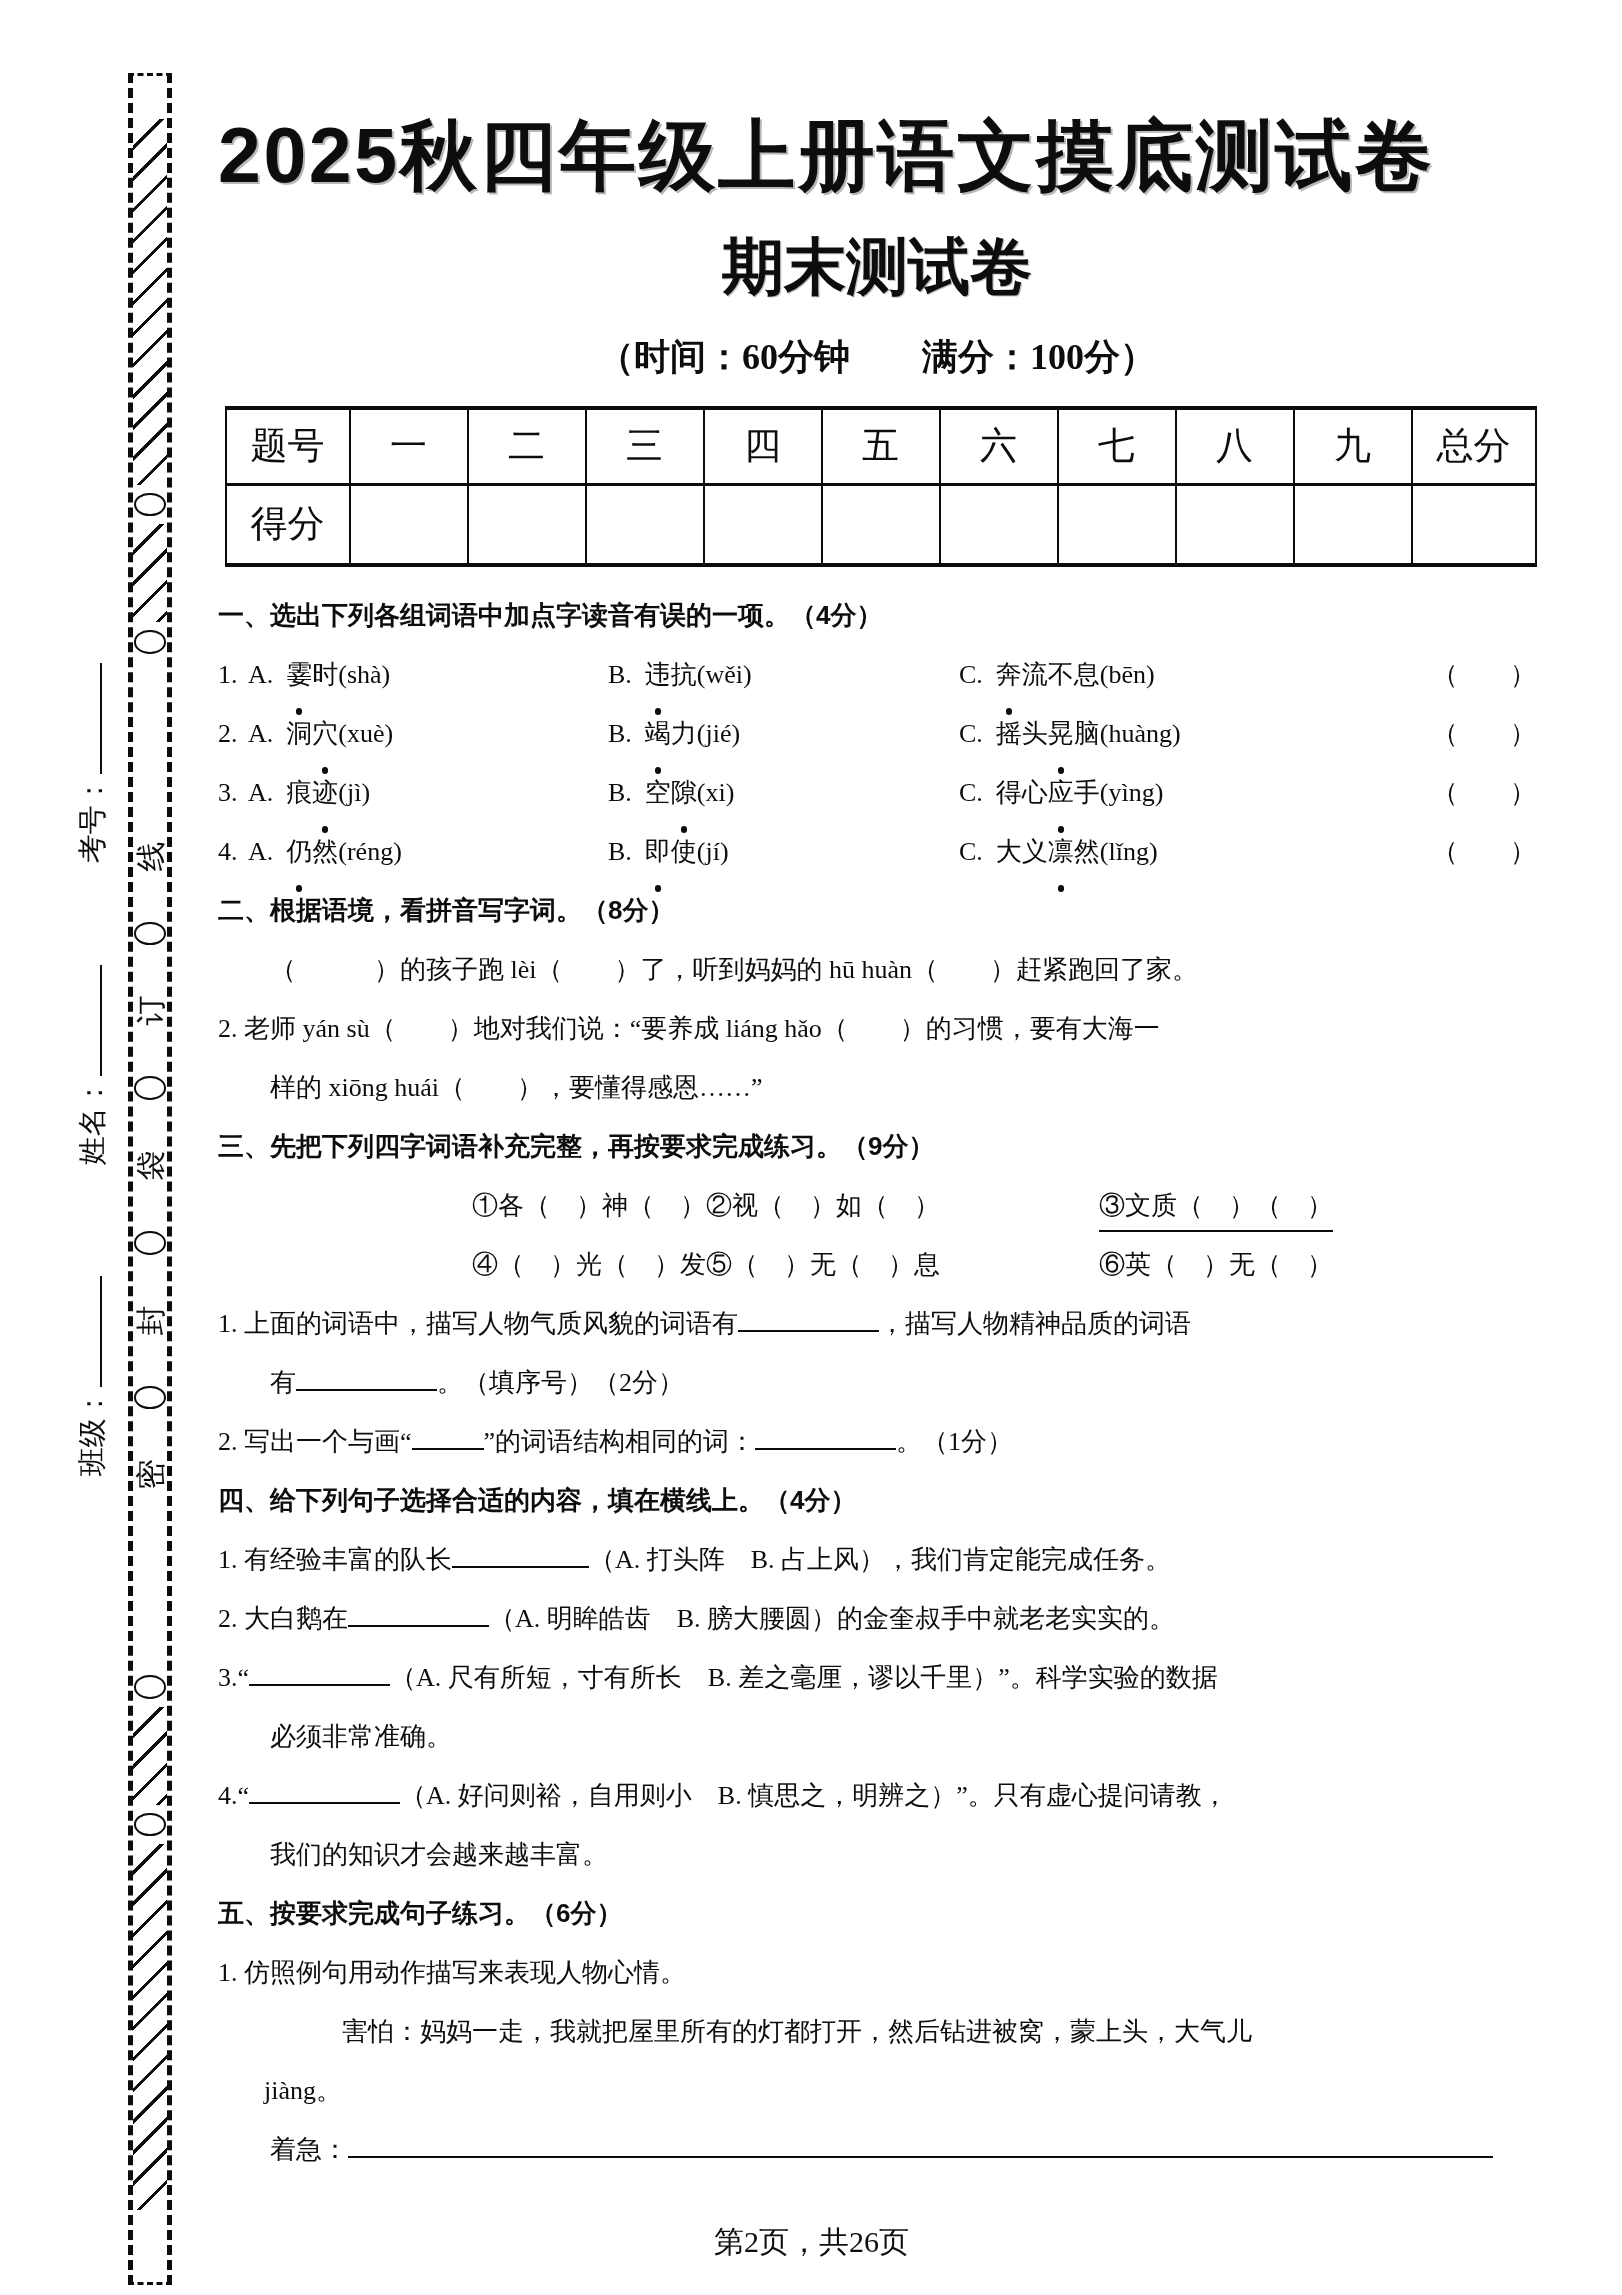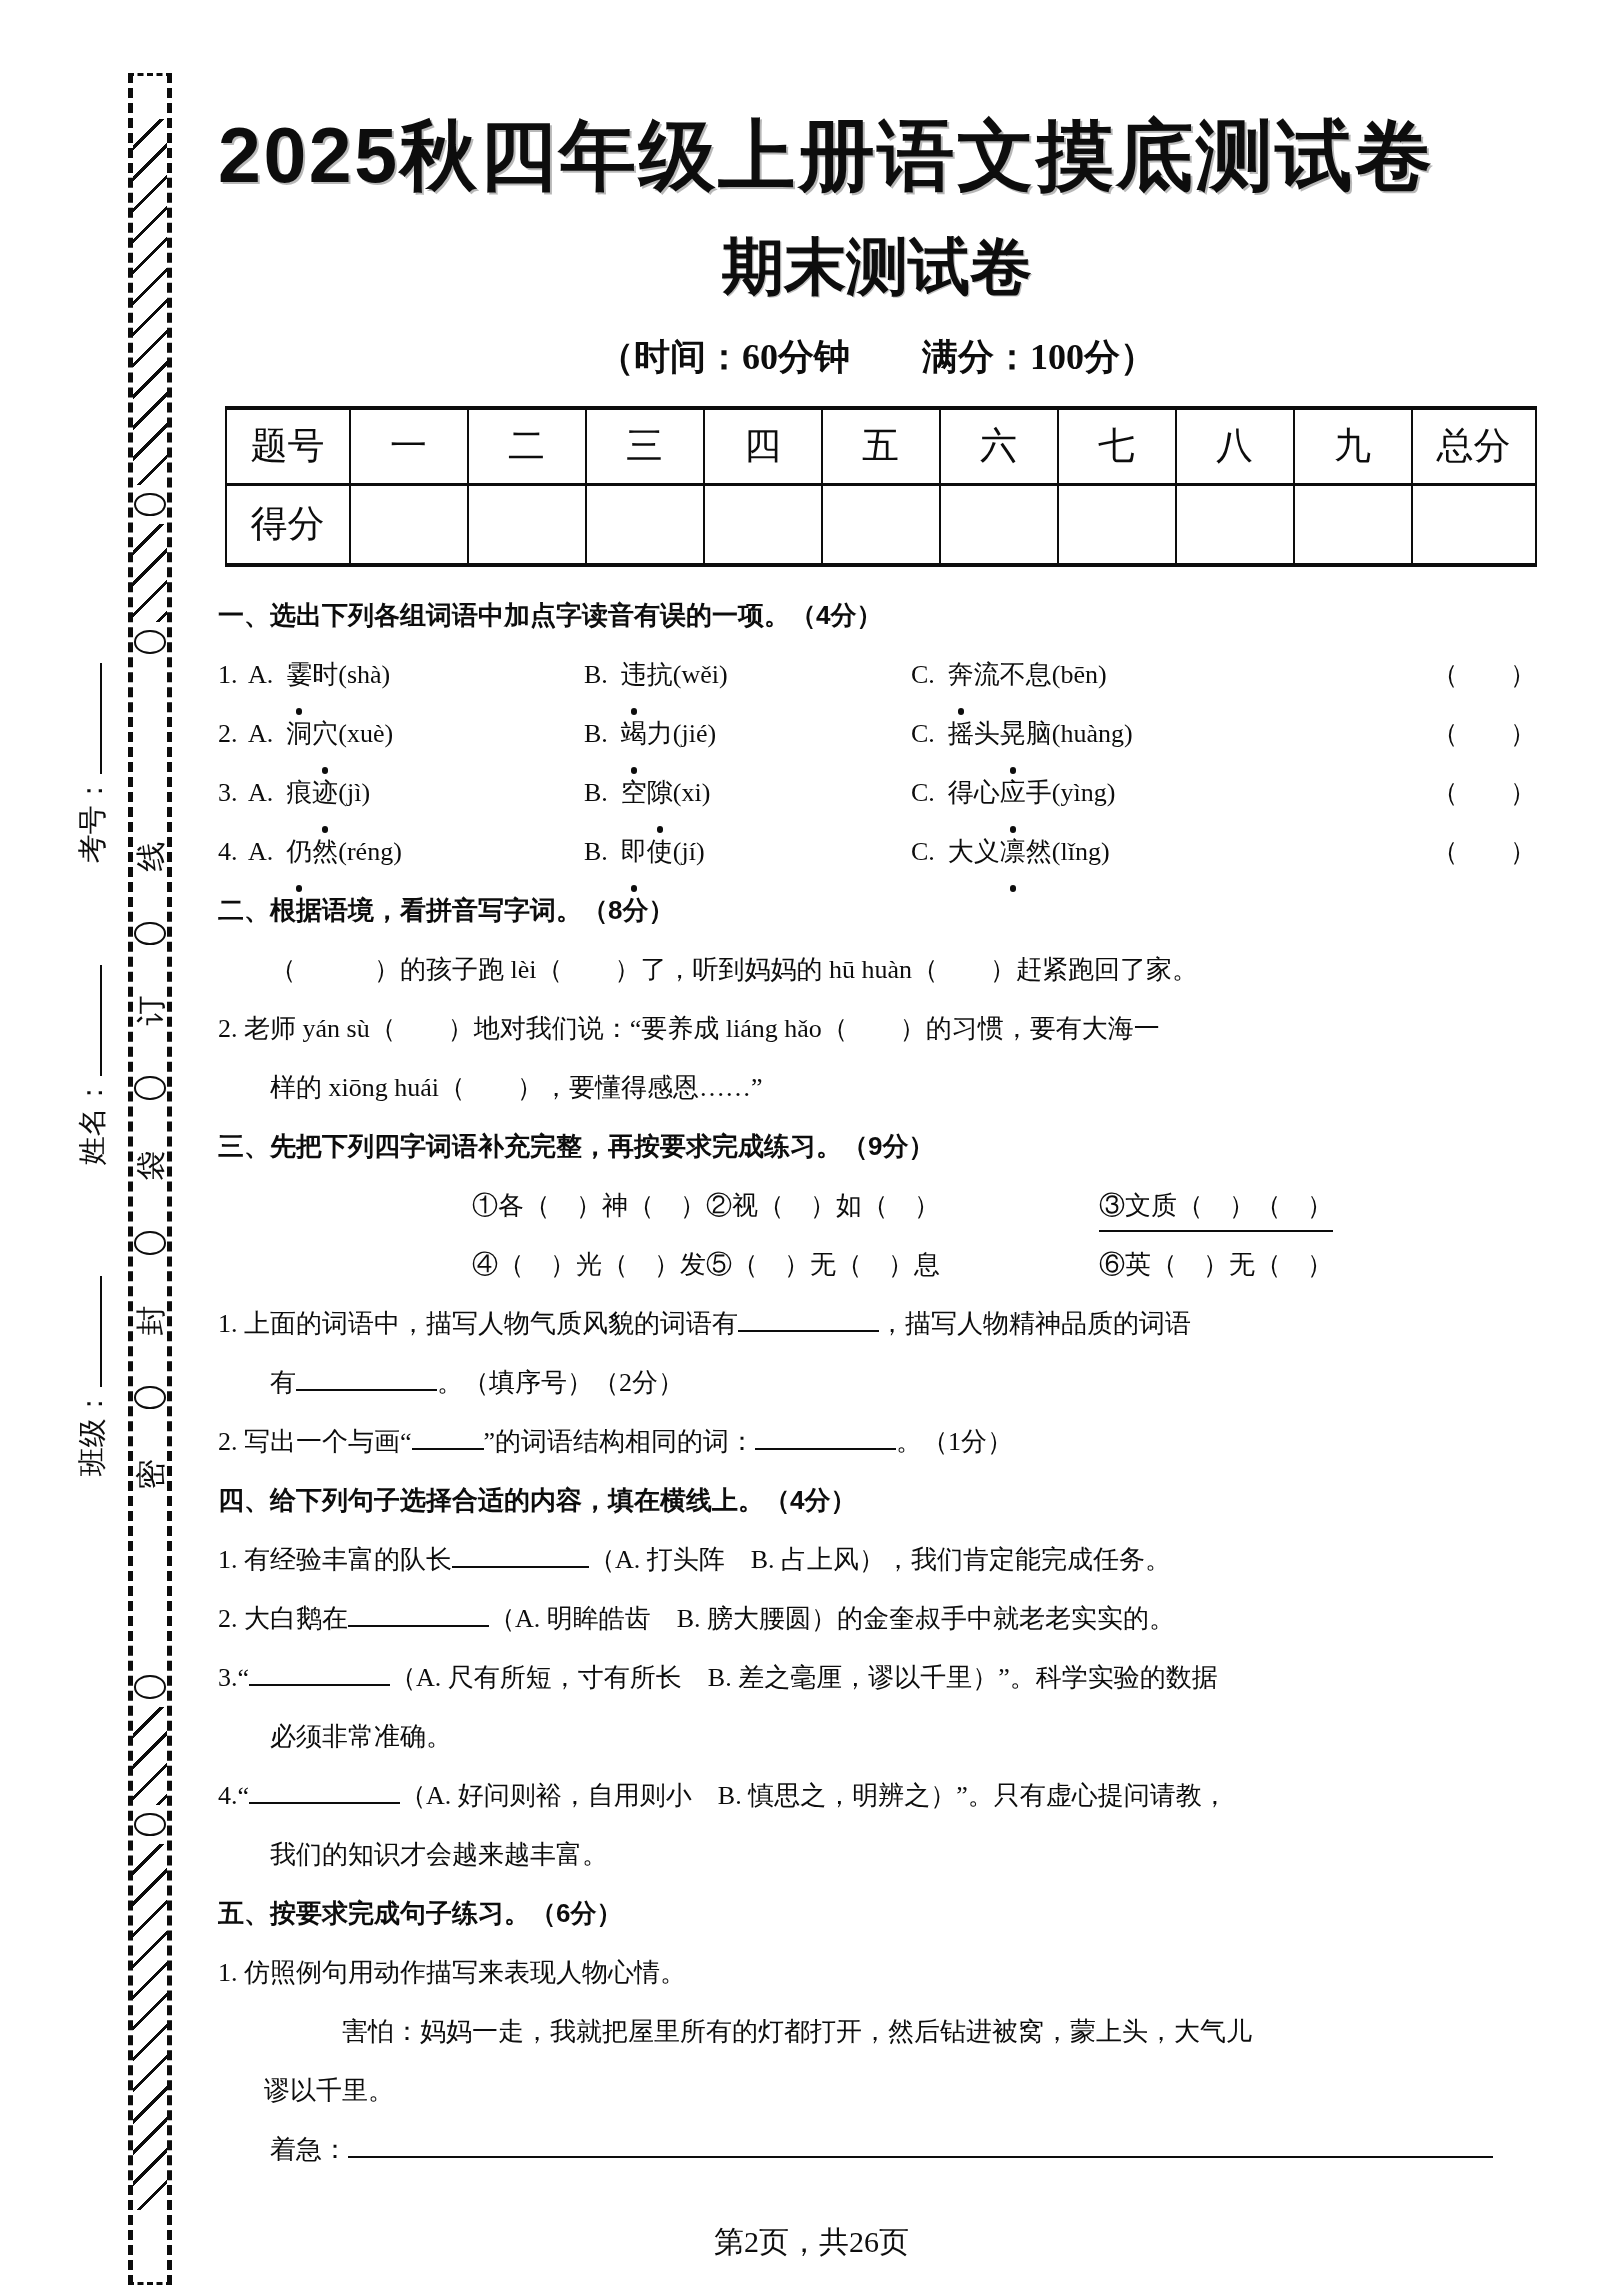--- a/index.html
+++ b/index.html
@@ -75,21 +75,21 @@
     border-left:2px solid #0d0d0d;text-align:center;font-size:37px;
     height:73px;padding:0;
   }
   table.score tr.r2 td{height:77px;border-top:3.9px solid #0d0d0d;}
   table.score td:first-child{border-left:none;}
 
   .sections{margin-top:19.6px;}
   .line{font-size:26px;line-height:59px;white-space:nowrap;}
   .hd{font-weight:bold;font-family:"Liberation Sans","DejaVu Sans",sans-serif;}
 
-  .optrow{display:flex;}
+  .optrow{display:flex;gap:24px;}
   .colA{width:366px;flex:none;}
   .colB{width:327px;flex:none;}
   .colC{flex:1;}
   .colBr{width:128px;flex:none;text-align:right;}
   .qnum{margin-right:10.5px;}
   .optlabel{margin-right:13px;}
   .zd{position:relative;display:inline-block;}
   .zd::after{
     content:"";position:absolute;left:50%;bottom:-10.5px;width:6.5px;height:6.5px;
     margin-left:-3.3px;border-radius:50%;background:#0d0d0d;
@@ -256,21 +256,21 @@
       <div class="line"><span>1. 有经验丰富的队长</span><span class="bl w210"></span><span>（A. 打头阵　B. 占上风），我们肯定能完成任务。</span></div>
       <div class="line"><span>2. 大白鹅在</span><span class="bl w215"></span><span>（A. 明眸皓齿　B. 膀大腰圆）的金奎叔手中就老老实实的。</span></div>
       <div class="line"><span>3.“</span><span class="bl w215"></span><span>（A. 尺有所短，寸有所长　B. 差之毫厘，谬以千里）”。科学实验的数据</span></div>
       <div class="line ind80">必须非常准确。</div>
       <div class="line"><span>4.“</span><span class="bl w230"></span><span>（A. 好问则裕，自用则小　B. 慎思之，明辨之）”。只有虚心提问请教，</span></div>
       <div class="line ind80">我们的知识才会越来越丰富。</div>
 
       <div class="line hd">五、按要求完成句子练习。（6分）</div>
       <div class="line">1. 仿照例句用动作描写来表现人物心情。</div>
       <div class="line ind190">害怕：妈妈一走，我就把屋里所有的灯都打开，然后钻进被窝，蒙上头，大气儿</div>
-      <div class="line ind70">谬以千里。</div>
+      <div class="line ind70">jiàng。</div>
       <div class="line ind80"><span>着急：</span><span class="bl w1750"></span></div>
 
     </div>
   </div>
 
   <div class="footer">第2页，共26页</div>
 
 </div>
 
 

